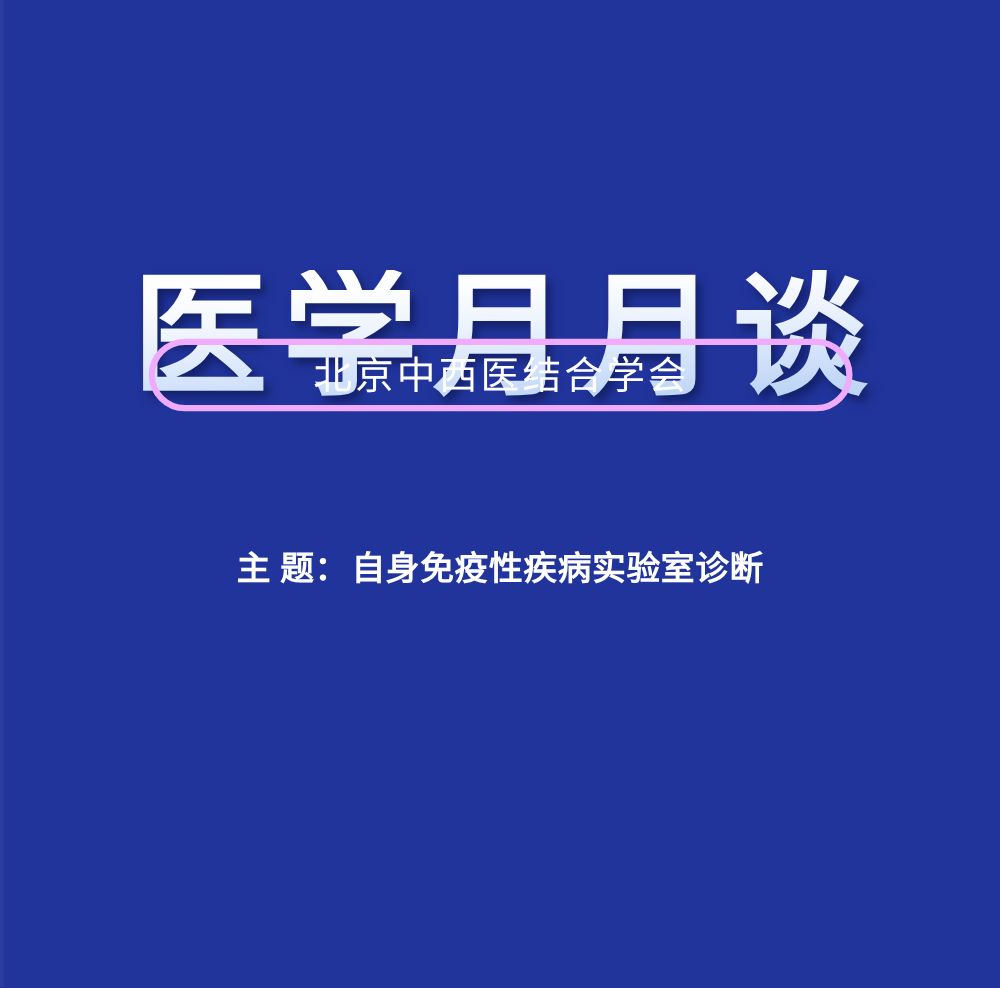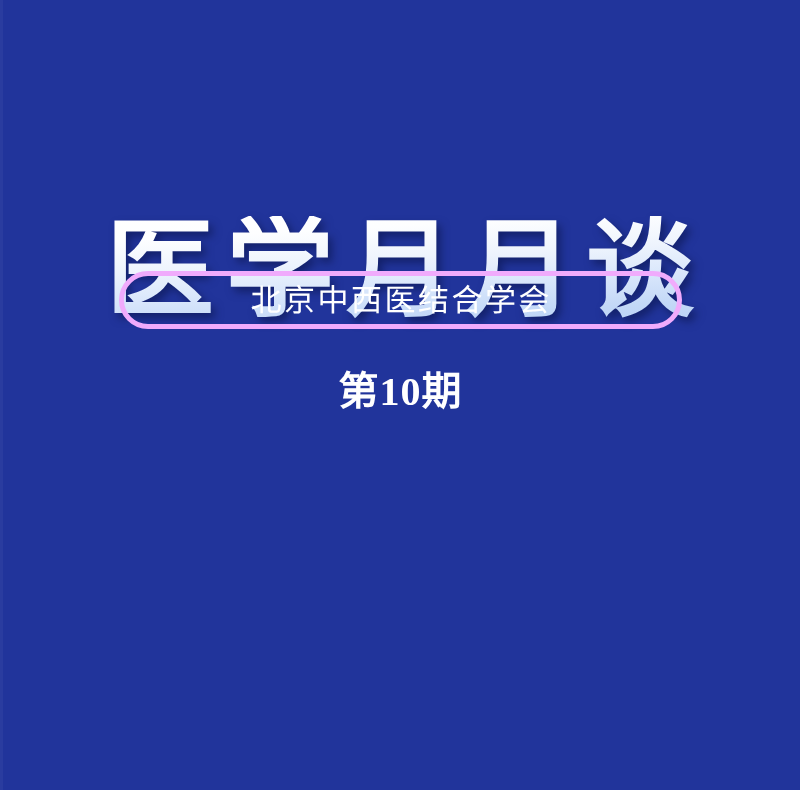--- a/index.html
+++ b/index.html
@@ -158,18 +158,20 @@
   <div class="title-block">
     <h1 class="main-title">医学月月谈</h1>
   </div>
 
   <div class="pill-wrap">
     <div class="org-pill">
       <span class="org-pill-label">北京中西医结合学会</span>
     </div>
   </div>
 
-  <div class="issue-wrap">
-    <div class="issue-number">第10期</div>
+
+  <div class="topic-wrap">
+    <div class="topic-line">
+      <span class="topic-label">主 题：</span><span class="topic-value">自身免疫性疾病实验室诊断</span>
+    </div>
   </div>
-
 
 </div>
 
 </body></html>

